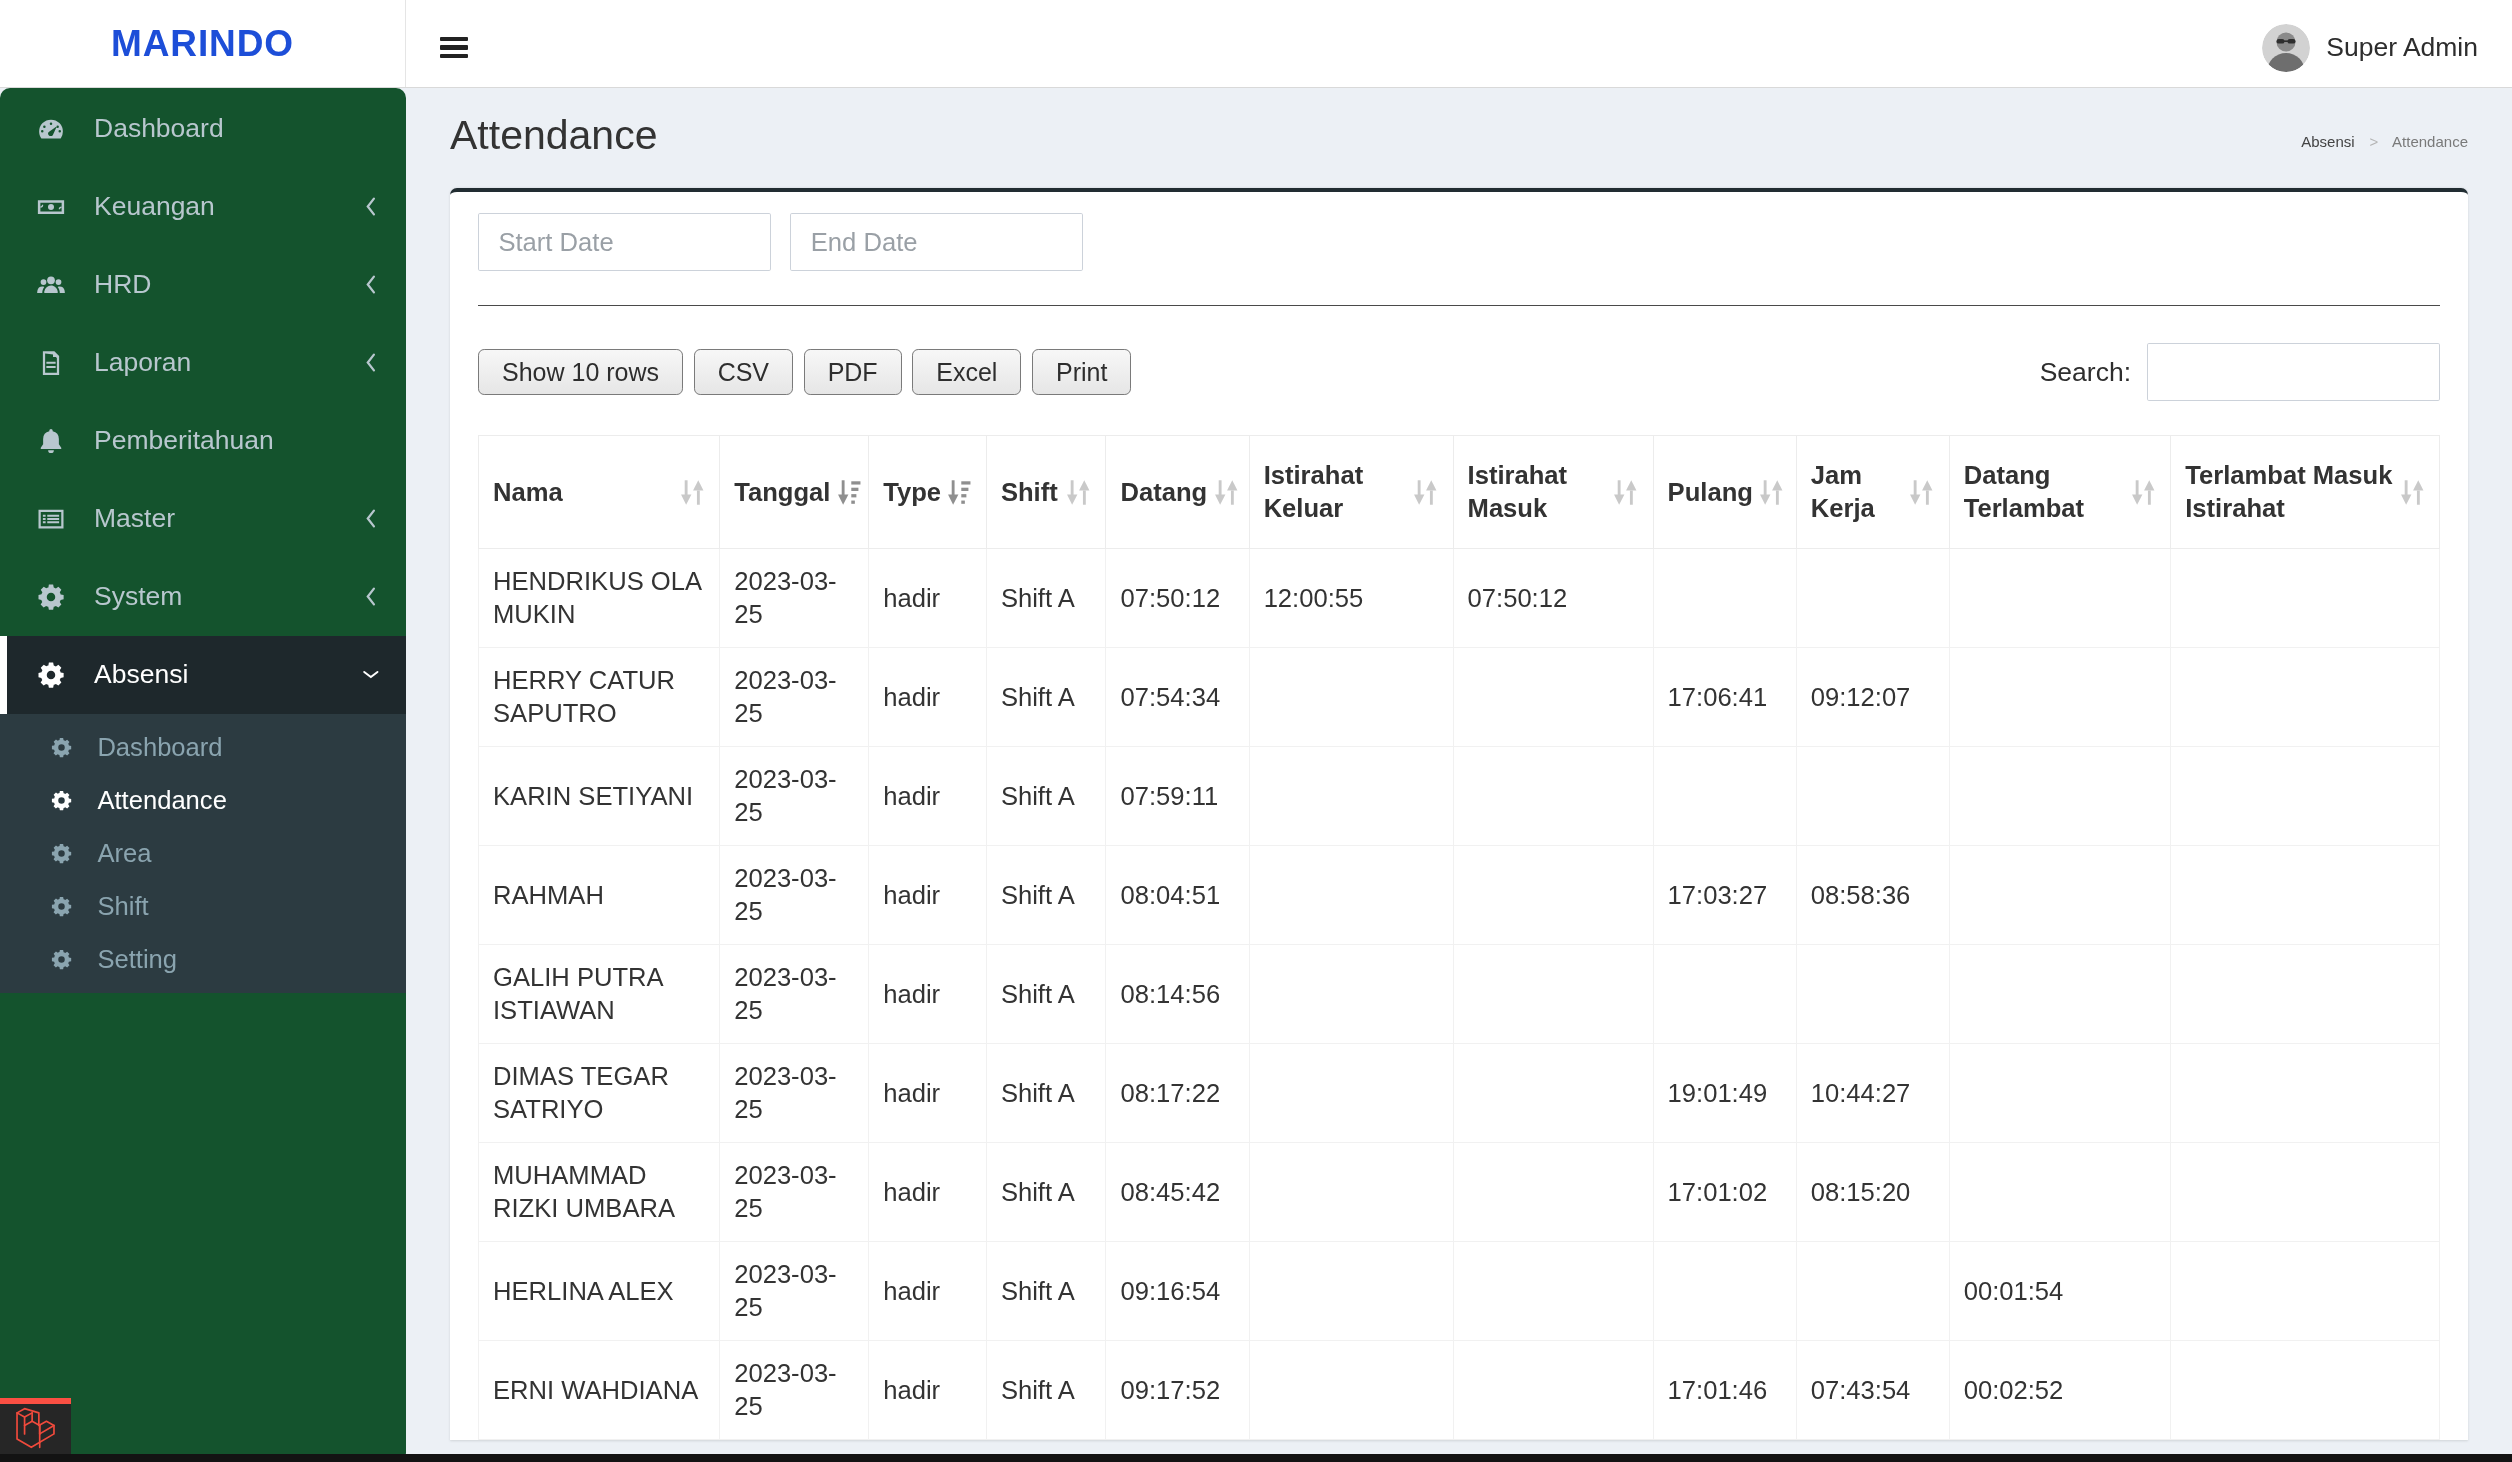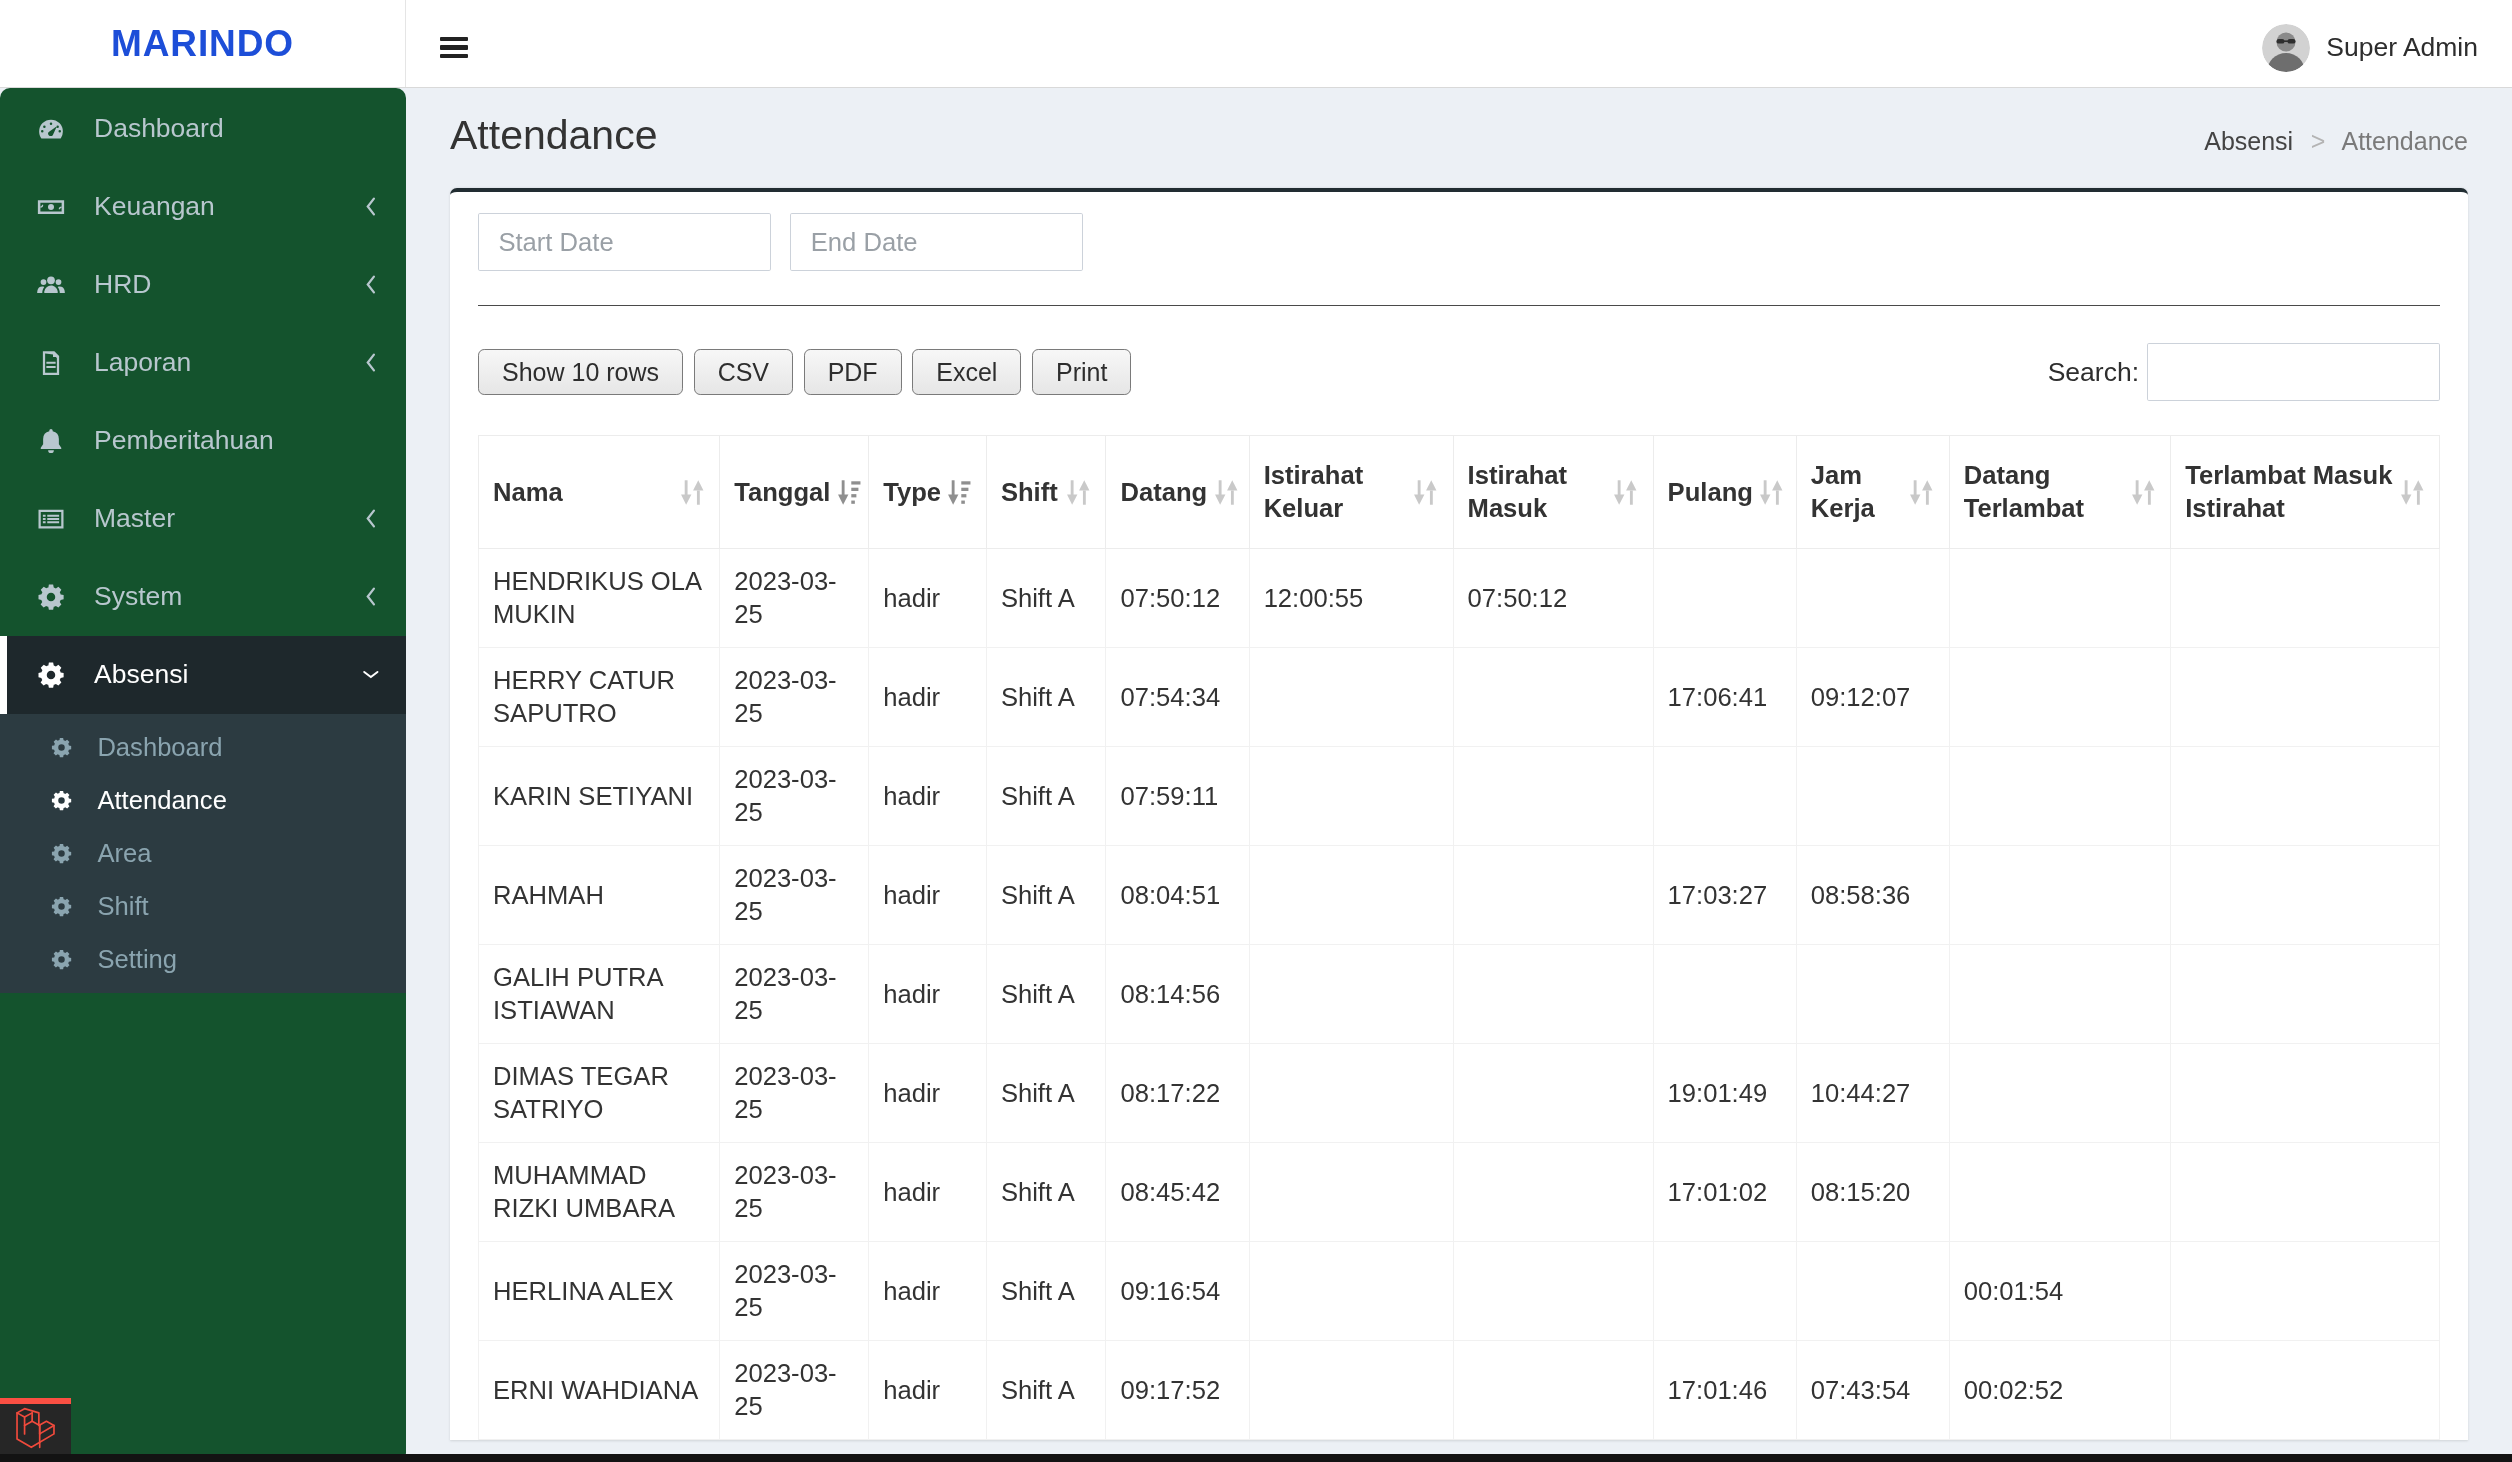--- a/index.html
+++ b/index.html
@@ -52,21 +52,21 @@
     color: #8aa4af; font-size: 25.6px; text-decoration: none; cursor: pointer;
   }
   .submenu-item.active { color: #ffffff; }
   .sub-icon { width: 34px; display: inline-flex; justify-content: center; flex-shrink: 0; }
   .sub-icon svg { width: 23px; height: 23px; }
   .sub-label { margin-left: 19.4px; }
   
   .main { position: absolute; top: 88px; left: 406px; right: 0; bottom: 0; background: #ecf0f5; overflow: hidden; }
   .content-header { display: flex; align-items: center; justify-content: space-between; padding: 23px 44px 28px 44px; }
   .page-title { font-size: 41px; font-weight: 400; color: #333; line-height: 49px; }
-  .breadcrumb { font-size: 25px; margin-top: 11px; }
+  .breadcrumb { font-size: 15px; margin-top: 11px; }
   .bc-parent { color: #444; cursor: pointer; }
   .bc-sep { color: #b4b4b4; margin: 0 10.6px; }
   .bc-current { color: #7a7a7a; }
   
   .card {
     margin: 0 44px; background: #fff; border-top: 4.4px solid #222d32;
     border-radius: 7px 7px 0 0; box-shadow: 0 0.9px 2.6px rgba(0,0,0,0.12);
     padding: 21px 28px 0 28px; min-height: 1236px;
   }
   .date-row { display: flex; gap: 19.4px; }
@@ -76,21 +76,21 @@
   }
   .date-input::placeholder, .search-input::placeholder { color: #9aa0a6; }
   .divider { border: 0; border-top: 1.8px solid #4a4a4a; margin: 34px 0 0 0; }
   .toolbar-row { margin-top: 37px; display: flex; align-items: center; justify-content: space-between; }
   .btn-group { display: flex; gap: 10.6px; align-items: center; }
   .dt-btn {
     height: 46px; padding: 0 23px; font-size: 25px; color: #2e2e2e;
     background: linear-gradient(#f7f7f7, #e6e6e6); border: 1.8px solid #7a7a7a;
     border-radius: 6.2px; cursor: pointer; font-family: inherit;
   }
-  .search-box { display: flex; align-items: center; gap: 8px; }
+  .search-box { display: flex; align-items: center; gap: 16px; }
   .search-label { font-size: 26.5px; color: #2e2e2e; }
   .search-input {
     width: 293px; height: 58px; border: 1.8px solid #ccd2da; border-radius: 1.8px;
     font-size: 25.6px; padding: 0 16px; font-family: inherit;
   }
   
   .table-wrap { margin-top: 34px; }
   table.attendance { width: 100%; border-collapse: collapse; table-layout: fixed; font-size: 25.6px; color: #333; }
   table.attendance th {
     font-weight: 700; text-align: left; padding: 23px 14px; border: 0.9px solid #ececec;

